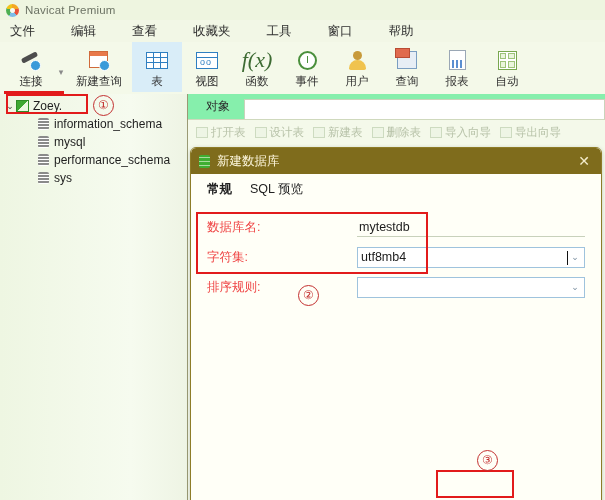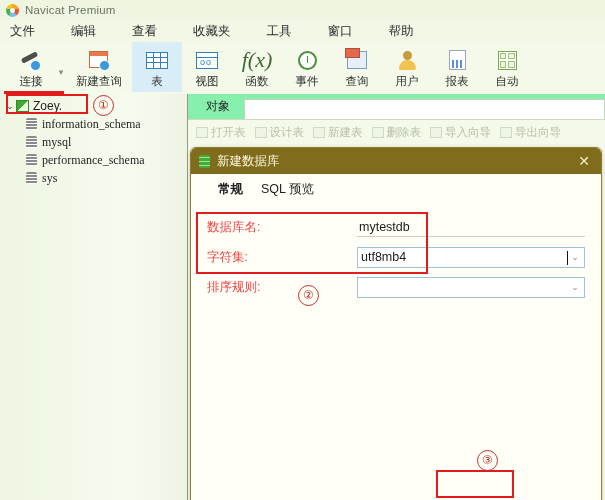--- a/index.html
+++ b/index.html
@@ -226,21 +226,21 @@
   .db-icon {
     width: 11px; height: 12px; margin-right: 5px; position: relative;
     background:
       linear-gradient(to bottom,
         #8a8a8a 0 1.5px, #fff 1.5px 3px,
         #8a8a8a 3px 4.5px, #fff 4.5px 6px,
         #8a8a8a 6px 7.5px, #fff 7.5px 9px,
         #8a8a8a 9px 10.5px, #fff 10.5px 12px);
     border-radius: 2px;
   }
-  .tree-row.child { padding-left: 26px; font-family: Liberation Serif, serif; }
+  .tree-row.child { padding-left: 38px; }
 
   .content {
     flex: 1;
     background: #f4f9ea;
     position: relative;
   }
   .obj-tabbar {
     height: 26px;
     background: #86efac;
     display: flex;
@@ -316,21 +316,21 @@
   .dlg-close {
     width: 22px; height: 22px;
     display: flex; align-items: center; justify-content: center;
     color: #f4eccb; font-size: 14px;
   }
   .dlg-tabs {
     height: 30px;
     display: flex;
     align-items: center;
     gap: 18px;
-    padding-left: 27px;
+    padding-left: 16px;
     font-size: 12.5px;
     color: #222;
     background: #fffff7;
   }
   .dlg-tab.active { font-weight: bold; }
   .dlg-form {
     padding: 8px 16px 0 16px;
   }
   .frow {
     display: flex;
@@ -493,29 +493,29 @@
       <div class="tb-label">函数</div>
     </div>
     <div class="tb-btn">
       <div class="tb-ico">
           <div class="ico-clock"></div>
         </div>
       <div class="tb-label">事件</div>
     </div>
     <div class="tb-btn">
       <div class="tb-ico">
+          <div class="ico-user"></div>
+        </div>
+      <div class="tb-label">用户</div>
+    </div>
+    <div class="tb-btn">
+      <div class="tb-ico">
           <div class="ico-query"></div>
         </div>
       <div class="tb-label">查询</div>
-    </div>
-    <div class="tb-btn">
-      <div class="tb-ico">
-          <div class="ico-user"></div>
-        </div>
-      <div class="tb-label">用户</div>
     </div>
     <div class="tb-btn">
       <div class="tb-ico">
           <div class="ico-report"></div>
         </div>
       <div class="tb-label">报表</div>
     </div>
     <div class="tb-btn">
       <div class="tb-ico">
           <div class="ico-auto">

